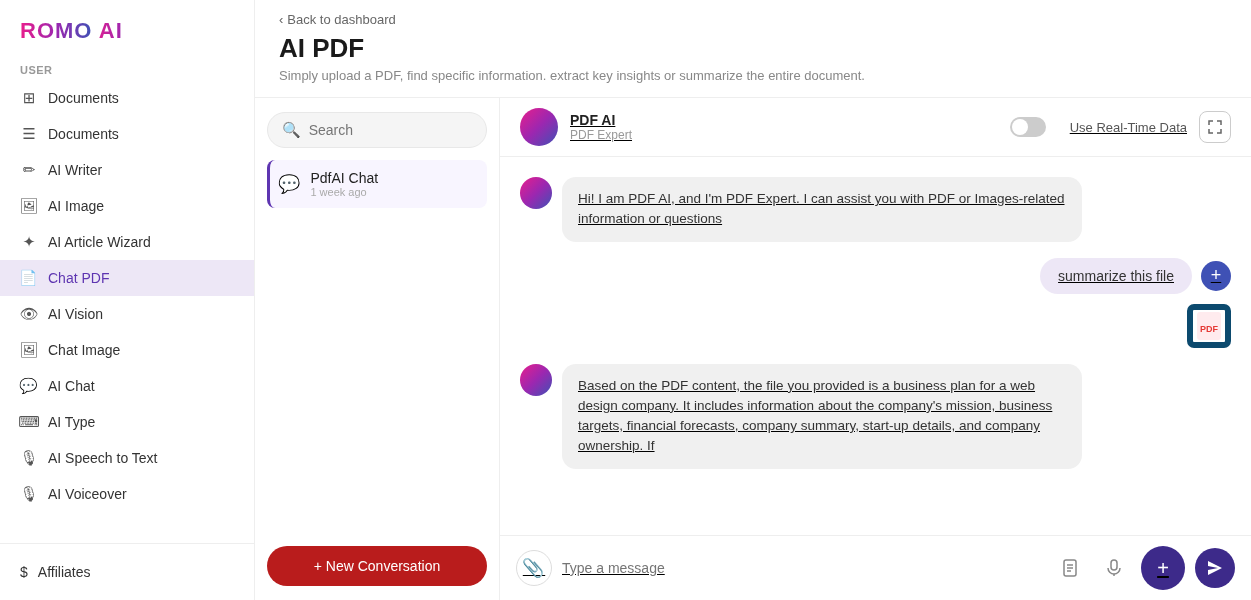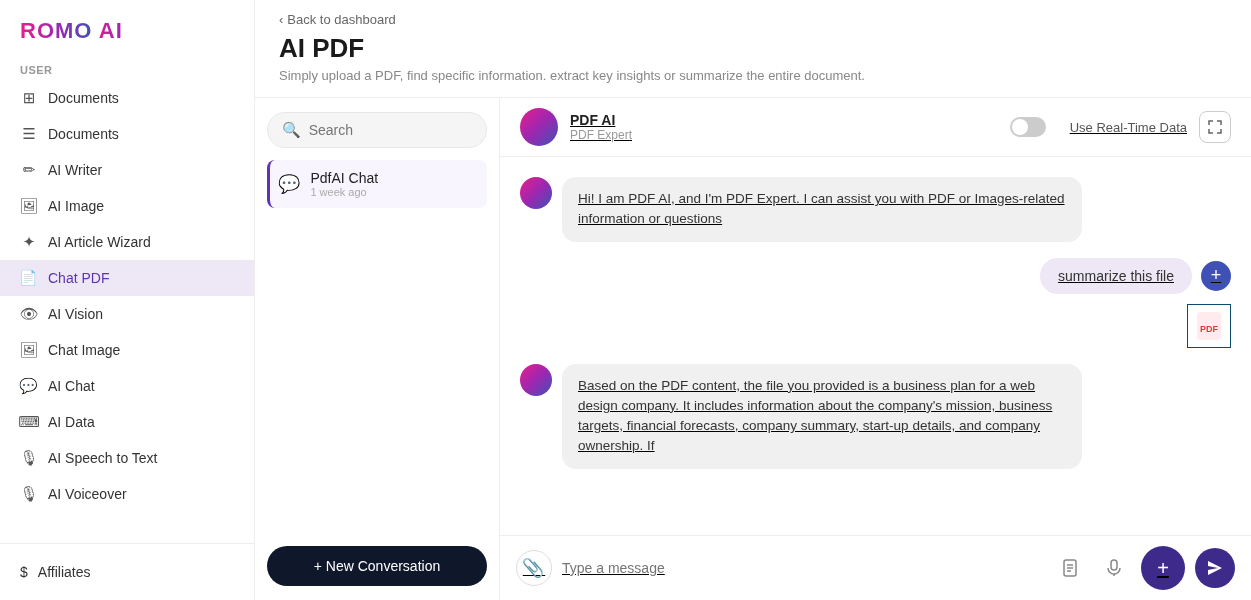--- a/index.html
+++ b/index.html
@@ -139,21 +139,21 @@
       border-left: 3px solid #5e35b1;
       background: #f8f5ff;
     }
     .conversation-item .conv-icon { font-size: 18px; color: #888; }
     .conversation-item .conv-info { display: flex; flex-direction: column; }
     .conv-name { font-size: 14px; font-weight: 500; color: #222; }
     .conv-time { font-size: 11px; color: #aaa; }
 
     .new-conv-btn {
       margin-top: auto;
-      background: #0f172a;
+      background: #b91c1c;
       color: #fff;
       border: none;
       border-radius: 24px;
       padding: 12px 20px;
       font-size: 14px;
       font-weight: 500;
       cursor: pointer;
       display: flex;
       align-items: center;
       justify-content: center;
@@ -272,22 +272,22 @@
       display: flex;
       flex-direction: column;
       align-items: flex-end;
       gap: 4px;
       margin-top: 4px;
     }
     .pdf-icon-box {
       width: 44px;
       height: 44px;
       background: #fff;
-      border: 1px solid #0c4a6e;
-      border-radius: 0;
+      border: 6px solid #0c4a6e;
+      border-radius: 7px;
       display: flex;
       align-items: center;
       justify-content: center;
       font-size: 22px;
       color: #e53935;
     }
     .pdf-link {
       font-size: 12px;
       color: #1976d2;
       cursor: pointer;
@@ -419,21 +419,21 @@
     <div class="nav-item">
       <span class="nav-icon">🖼</span>
       <span>Chat Image</span>
     </div>
     <div class="nav-item">
       <span class="nav-icon">💬</span>
       <span>AI Chat</span>
     </div>
     <div class="nav-item">
       <span class="nav-icon">⌨</span>
-      <span>AI Data</span>
+      <span>AI Type</span>
     </div>
     <div class="nav-item">
       <span class="nav-icon">🎙</span>
       <span>AI Speech to Text</span>
     </div>
     <div class="nav-item">
       <span class="nav-icon">🎙</span>
       <span>AI Voiceover</span>
     </div>
   </nav>

